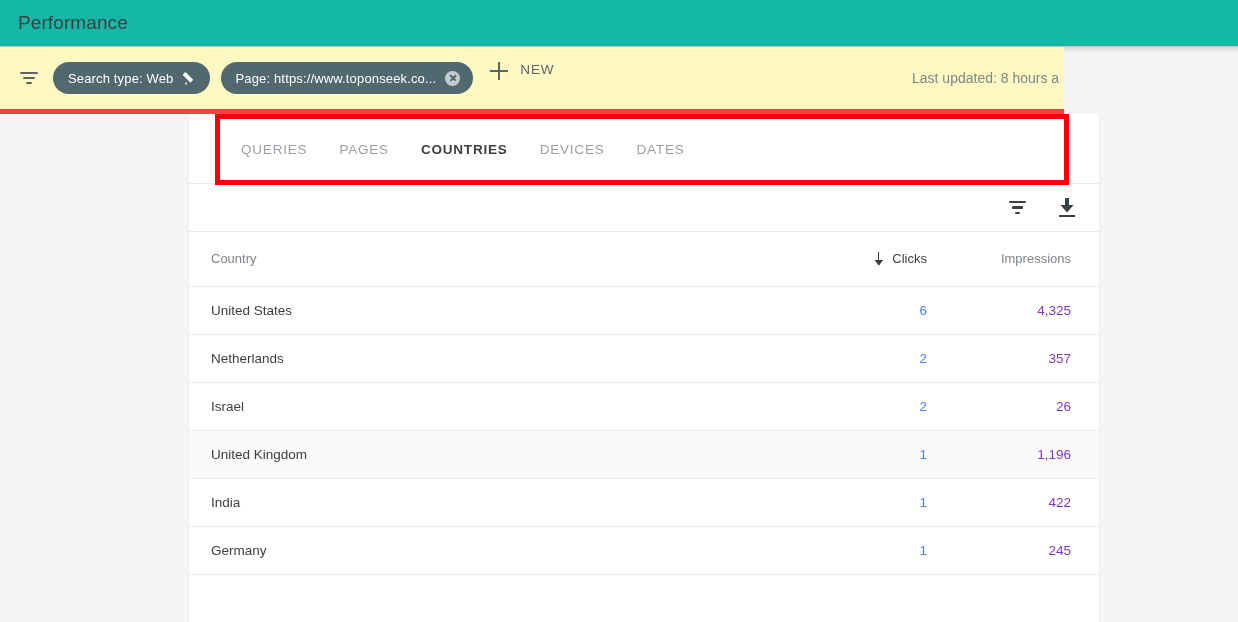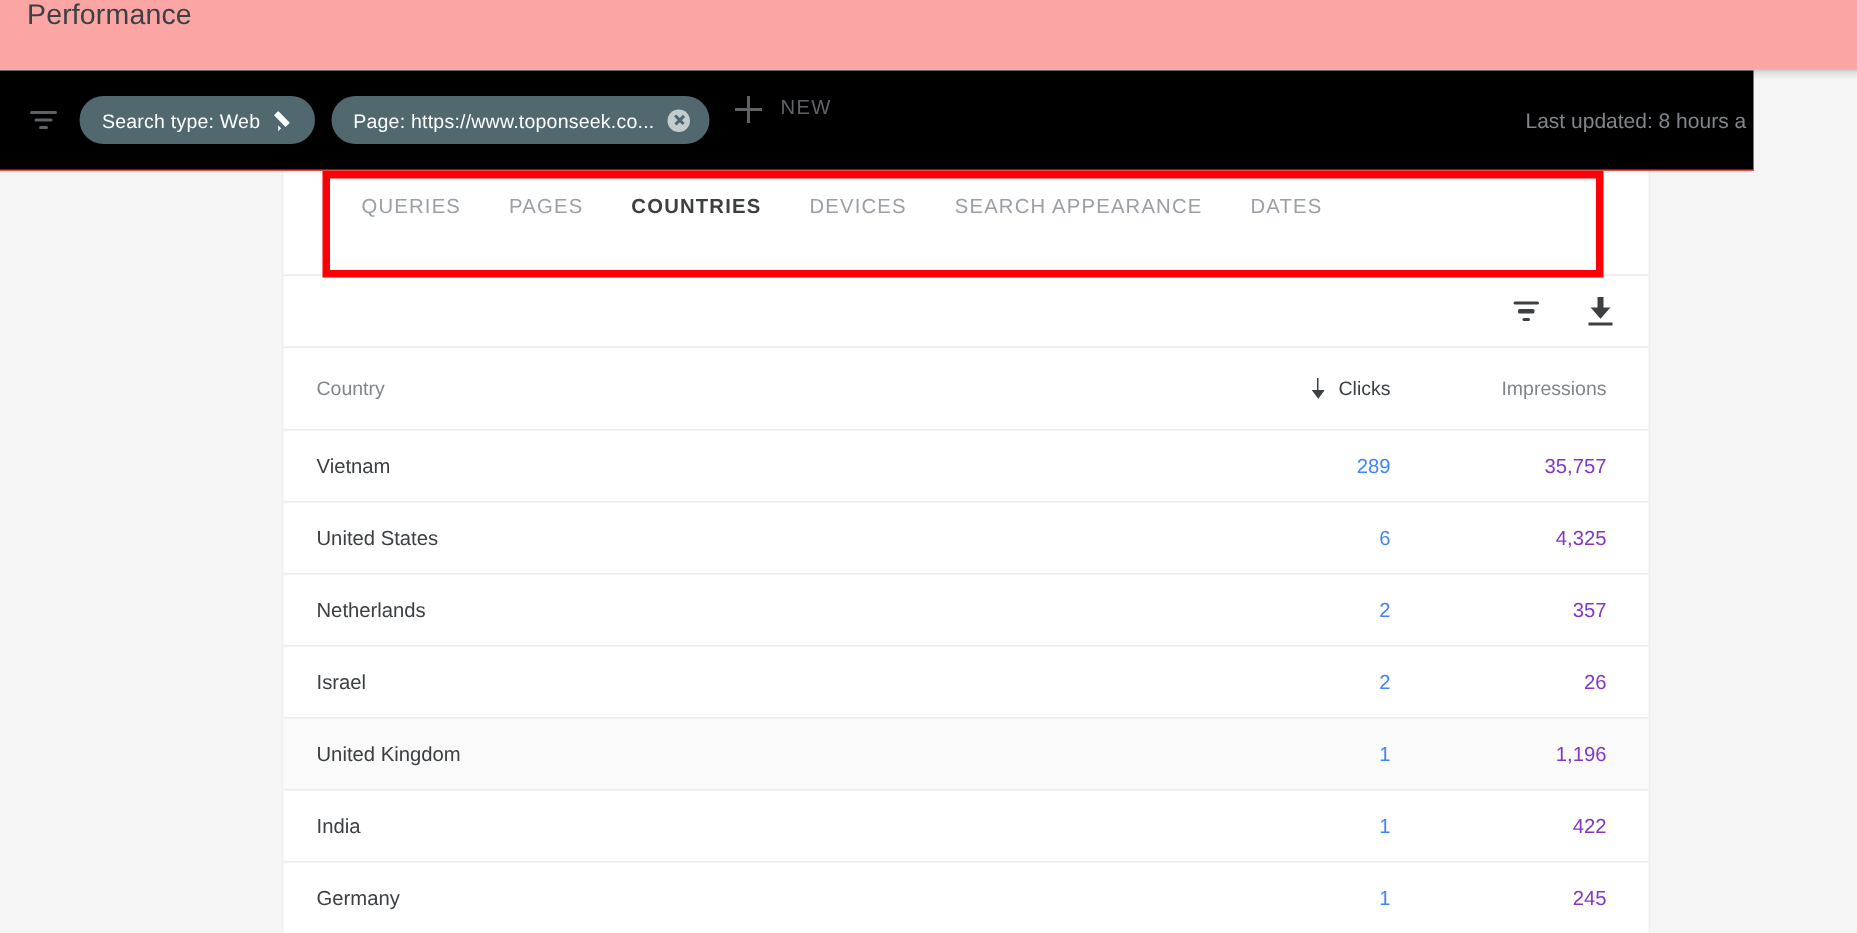--- a/index.html
+++ b/index.html
@@ -7,42 +7,42 @@
     width: 1238px; height: 622px;
     font-family: "Liberation Sans", sans-serif;
     background: #f5f5f5;
     overflow: hidden;
   }
 
   
   .titlebar {
     position: absolute; left: 0; top: 0;
     width: 1238px; height: 46px;
-    background: #fca5a5;
-    display: flex; align-items: flex-start;
+    background: #14b8a6;
+    display: flex; align-items: center;
   }
   .titlebar-title {
     margin-left: 18px;
     font-size: 19px;
     color: #3c4043;
     letter-spacing: .1px;
   }
   .titlebar-shadow {
     position: absolute; left: 0; top: 46px;
     width: 1238px; height: 7px;
     background: linear-gradient(to bottom, rgba(60,64,67,0.30) 0px, rgba(60,64,67,0.12) 2px, rgba(60,64,67,0.0) 7px);
     pointer-events: none;
   }
 
   
   .filterbar {
     position: absolute; left: 0; top: 47px;
-    width: 1169px; height: 67px;
-    background: #000000;
-    border-bottom: 1px solid #ef4444;
+    width: 1064px; height: 67px;
+    background: #fef9c3;
+    border-bottom: 5px solid #ef4444;
     display: flex; align-items: center;
   }
   .tune-icon {
     margin-left: 18px;
     width: 22px; height: 22px;
     display: flex; flex-direction: column;
     align-items: center; justify-content: center;
     gap: 3px;
     cursor: pointer;
   }
@@ -155,27 +155,27 @@
     height: 70px;
     display: flex;
     align-items: flex-start;
     padding-left: 36px;
     position: relative;
     border-bottom: 1px solid #e8eaed;
   }
   .tab {
     height: 70px;
     display: flex;
-    align-items: flex-start;
+    align-items: center;
     justify-content: center;
     font-size: 13.5px;
     letter-spacing: .8px;
     color: #9aa0a6;
     cursor: pointer;
-    padding: 16px 16px;
+    padding: 4px 16px;
     position: relative;
     white-space: nowrap;
   }
   .tab.active { color: #3c4043; font-weight: bold; }
   .tab.active::after {
     content: "";
     position: absolute;
     left: 0; right: 0; bottom: 0;
     height: 3px;
     background: #5f6368;
@@ -323,23 +323,20 @@
         <span>QUERIES</span>
       </div>
     <div class="tab">
         <span>PAGES</span>
       </div>
     <div class="tab active">
         <span>COUNTRIES</span>
       </div>
     <div class="tab">
         <span>DEVICES</span>
-      </div>
-    <div class="tab">
-        <span>SEARCH APPEARANCE</span>
       </div>
     <div class="tab">
         <span>DATES</span>
       </div>
   </div>
 
   <div class="table-toolbar">
     <div class="filter-icon">
         <i></i>
         <i></i>
@@ -361,25 +358,20 @@
         <th class="col-clicks">
           <span class="sort-arrow"></span><span>Clicks</span>
         </th>
         <th class="col-impr">
           <span>Impressions</span>
         </th>
       </tr>
     </thead>
     <tbody id="table-body">
         <tr>
-          <td class="cell-country">Vietnam</td>
-          <td class="cell-clicks">289</td>
-          <td class="cell-impr">35,757</td>
-        </tr>
-        <tr>
           <td class="cell-country">United States</td>
           <td class="cell-clicks">6</td>
           <td class="cell-impr">4,325</td>
         </tr>
         <tr>
           <td class="cell-country">Netherlands</td>
           <td class="cell-clicks">2</td>
           <td class="cell-impr">357</td>
         </tr>
         <tr>

